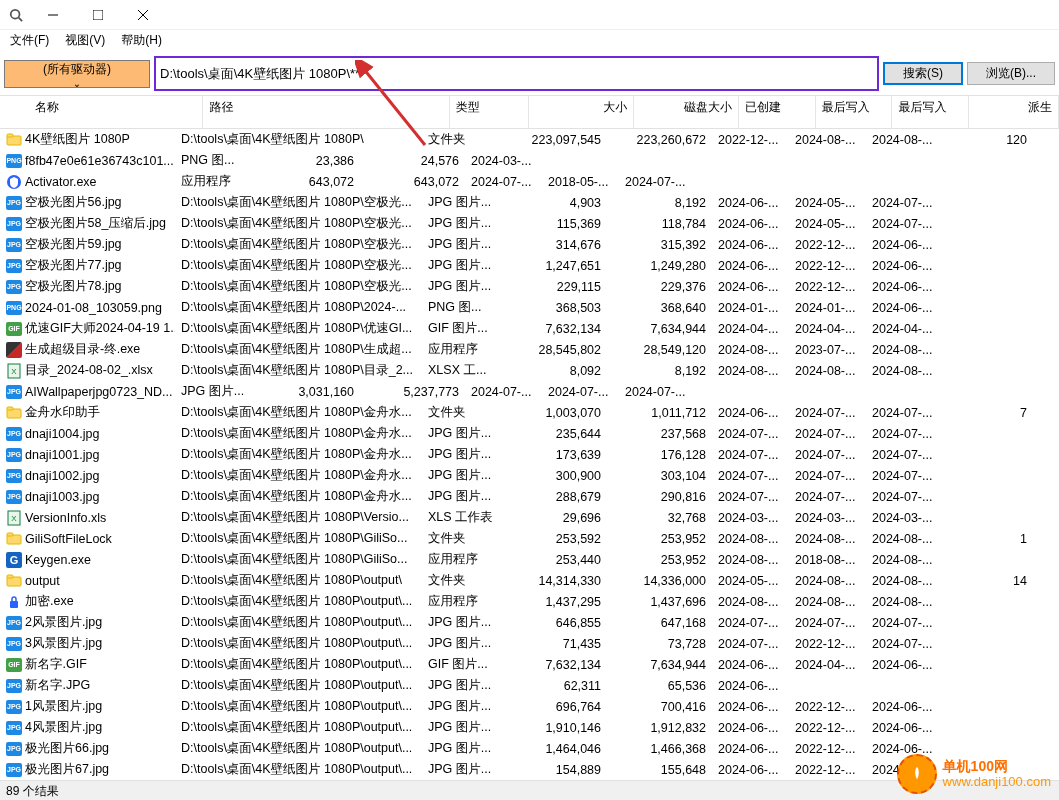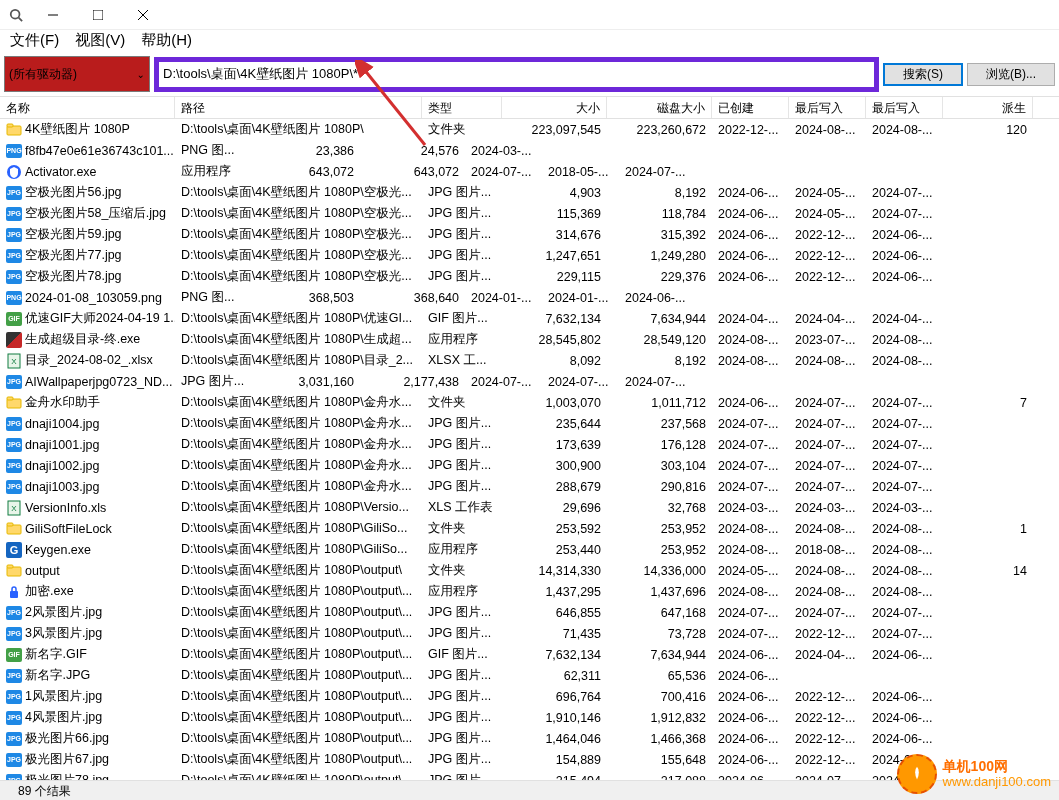--- a/index.html
+++ b/index.html
@@ -6,32 +6,32 @@
 body { background: #fff; width: 1059px; height: 800px; overflow: hidden; position: relative; }
 
 .titlebar { display: flex; align-items: center; height: 30px; padding: 0 8px; background: #fff; border-bottom: 1px solid #eee; }
 .titlebar .app-icon { width: 16px; height: 16px; margin-right: 6px; display: flex; align-items: center; justify-content: center; }
 .titlebar .app-icon svg { width: 14px; height: 14px; }
 .titlebar .title { font-size: 12px; color: #000; flex: 1; }
 .win-controls { display: flex; gap: 0; }
 .win-btn { width: 45px; height: 30px; display: flex; align-items: center; justify-content: center; cursor: pointer; }
 .win-btn svg { width: 10px; height: 10px; stroke: #000; stroke-width: 1; fill: none; }
 
-.menubar { display: flex; height: 22px; align-items: flex-end; padding: 0 2px; font-size: 15px; }
+.menubar { display: flex; height: 22px; align-items: flex-start; padding: 0 2px; font-size: 12px; }
 .menu-item { padding: 2px 8px; cursor: pointer; }
 
 .searchbar { display: flex; align-items: center; padding: 4px; gap: 4px; }
-.drive-select { height: 36px; width: 146px; font-size: 12px; border: 1px solid #7a7a7a; padding: 0 4px; display: flex; align-items: center; justify-content: space-between; background: #b91c1c; }
+.drive-select { height: 28px; width: 146px; font-size: 12px; border: 1px solid #7a7a7a; padding: 0 4px; display: flex; align-items: center; justify-content: space-between; background: #fdba74; flex-direction: column; }
 .drive-select .chev { font-size: 10px; }
-.path-input { flex: 1; height: 35px; font-size: 13px; padding: 0 4px; border: 5px solid #6d28d9; background: #fff; outline: none; }
+.path-input { flex: 1; height: 35px; font-size: 13px; padding: 0 4px; border: 2px solid #6d28d9; background: #fff; outline: none; }
 .search-btn, .browse-btn { height: 23px; padding: 0 18px; font-size: 12px; border: 1px solid #0078d7; background: #e1e1e1; cursor: pointer; }
 .search-btn { border: 2px solid #0078d7; }
 .browse-btn { border: 1px solid #adadad; }
 
-.list-header { display: flex; height: 23px; border-top: 1px solid #e1e1e1; border-bottom: 1px solid #e1e1e1; font-size: 12px; background: #fff; }
+.list-header { display: flex; height: 34px; border-top: 1px solid #e1e1e1; border-bottom: 1px solid #e1e1e1; font-size: 12px; background: #fff; padding-left: 29px; }
 .list-header .col { padding: 3px 6px; border-right: 1px solid #e5e5e5; overflow: hidden; white-space: nowrap; }
 .col-name { width: 175px; }
 .col-path { width: 247px; }
 .col-type { width: 80px; }
 .col-size { width: 105px; text-align: right; }
 .col-disksize { width: 105px; text-align: right; }
 .col-created { width: 77px; }
 .col-written { width: 77px; }
 .col-accessed { width: 77px; }
 .col-derived { width: 90px; text-align: right; }
@@ -44,21 +44,21 @@
 .row .c-type { width: 80px; }
 .row .c-size { width: 105px; text-align: right; }
 .row .c-disk { width: 105px; text-align: right; }
 .row .c-cr { width: 77px; }
 .row .c-wr { width: 77px; }
 .row .c-ac { width: 77px; }
 .row .c-dv { width: 90px; text-align: right; }
 
 .ficon { width: 16px; height: 16px; flex-shrink: 0; display: inline-flex; align-items: center; justify-content: center; }
 
-.statusbar { position: absolute; bottom: 0; left: 0; right: 0; height: 20px; border-top: 1px solid #e1e1e1; font-size: 12px; padding: 2px 18px; background: #f0f0f0; }
+.statusbar { position: absolute; bottom: 0; left: 0; right: 0; height: 20px; border-top: 1px solid #e1e1e1; font-size: 12px; padding: 2px 6px; background: #f0f0f0; }
 
 .arrow-overlay { position: absolute; top: 60px; left: 355px; pointer-events: none; z-index: 100; }
 
 .watermark { position: absolute; right: 8px; bottom: 6px; display: flex; align-items: center; gap: 6px; z-index: 50; pointer-events: none; }
 .wm-logo { width: 40px; height: 40px; border-radius: 50%; background: #ff9800; border: 2px dashed #e65100; display: flex; align-items: center; justify-content: center; }
 .wm-text { font-size: 14px; font-weight: bold; color: #ff6f00; line-height: 1.1; }
 </style>
 </head>
 <body>
 
@@ -250,20 +250,21 @@
       <div class="cell c-ac">2024-06-...</div>
       <div class="cell c-dv"></div>
     </div>
     <div class="row">
       <div class="cell c-name">
         <span class="ficon">
           <span style="display:inline-block;width:16px;height:14px;background:#1e88e5;color:#fff;font-size:7px;font-weight:bold;border-radius:2px;line-height:14px;text-align:center">PNG</span>
         </span>
         <span>2024-01-08_103059.png</span>
       </div>
+      <div class="cell c-path">D:\tools\桌面\4K壁纸图片 1080P\2024-...</div>
       <div class="cell c-type">PNG 图...</div>
       <div class="cell c-size">368,503</div>
       <div class="cell c-disk">368,640</div>
       <div class="cell c-cr">2024-01-...</div>
       <div class="cell c-wr">2024-01-...</div>
       <div class="cell c-ac">2024-06-...</div>
       <div class="cell c-dv"></div>
     </div>
     <div class="row">
       <div class="cell c-name">
@@ -318,21 +319,21 @@
     </div>
     <div class="row">
       <div class="cell c-name">
         <span class="ficon">
           <span style="display:inline-block;width:16px;height:14px;background:#1e88e5;color:#fff;font-size:7px;font-weight:bold;border-radius:2px;line-height:14px;text-align:center">JPG</span>
         </span>
         <span>AIWallpaperjpg0723_ND...</span>
       </div>
       <div class="cell c-type">JPG 图片...</div>
       <div class="cell c-size">3,031,160</div>
-      <div class="cell c-disk">2,177,438</div>
+      <div class="cell c-disk">5,237,773</div>
       <div class="cell c-cr">2024-07-...</div>
       <div class="cell c-wr">2024-07-...</div>
       <div class="cell c-ac">2024-07-...</div>
       <div class="cell c-dv"></div>
     </div>
     <div class="row">
       <div class="cell c-name">
         <span class="ficon">
           <svg width="16" height="16" viewBox="0 0 16 16">
             <rect x="1" y="4" width="14" height="9" rx="1" fill="#ffd86b" stroke="#e6b800"></rect>

